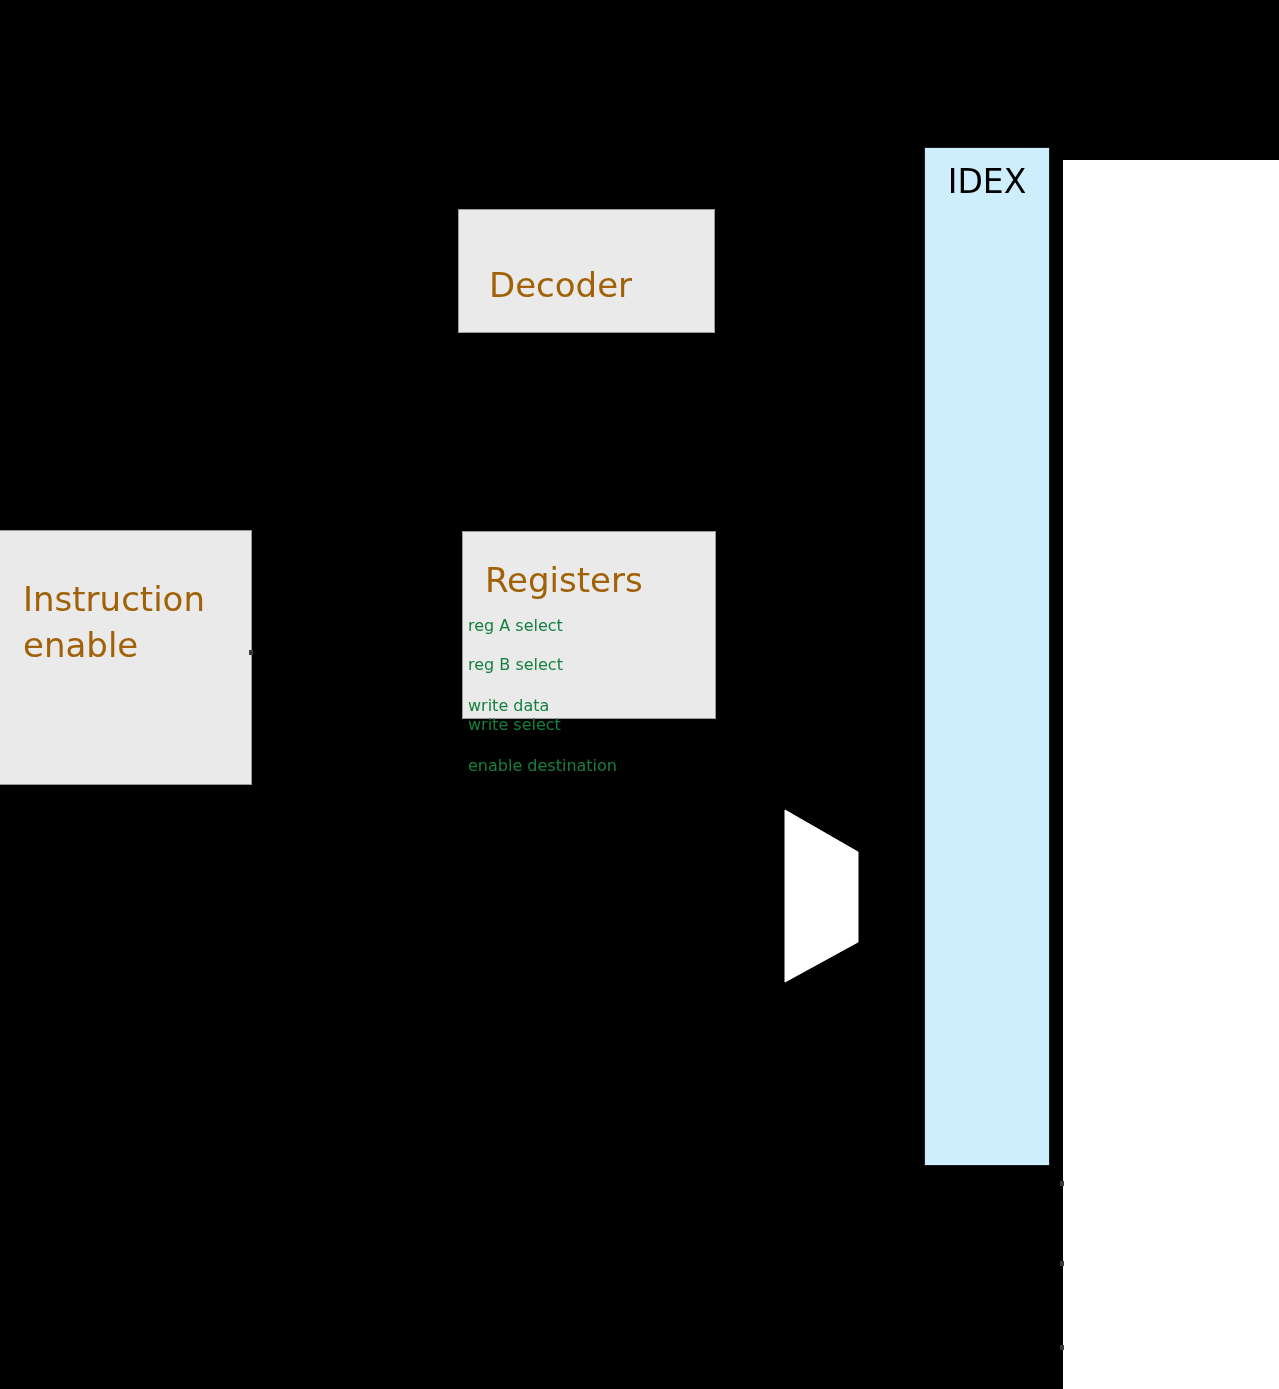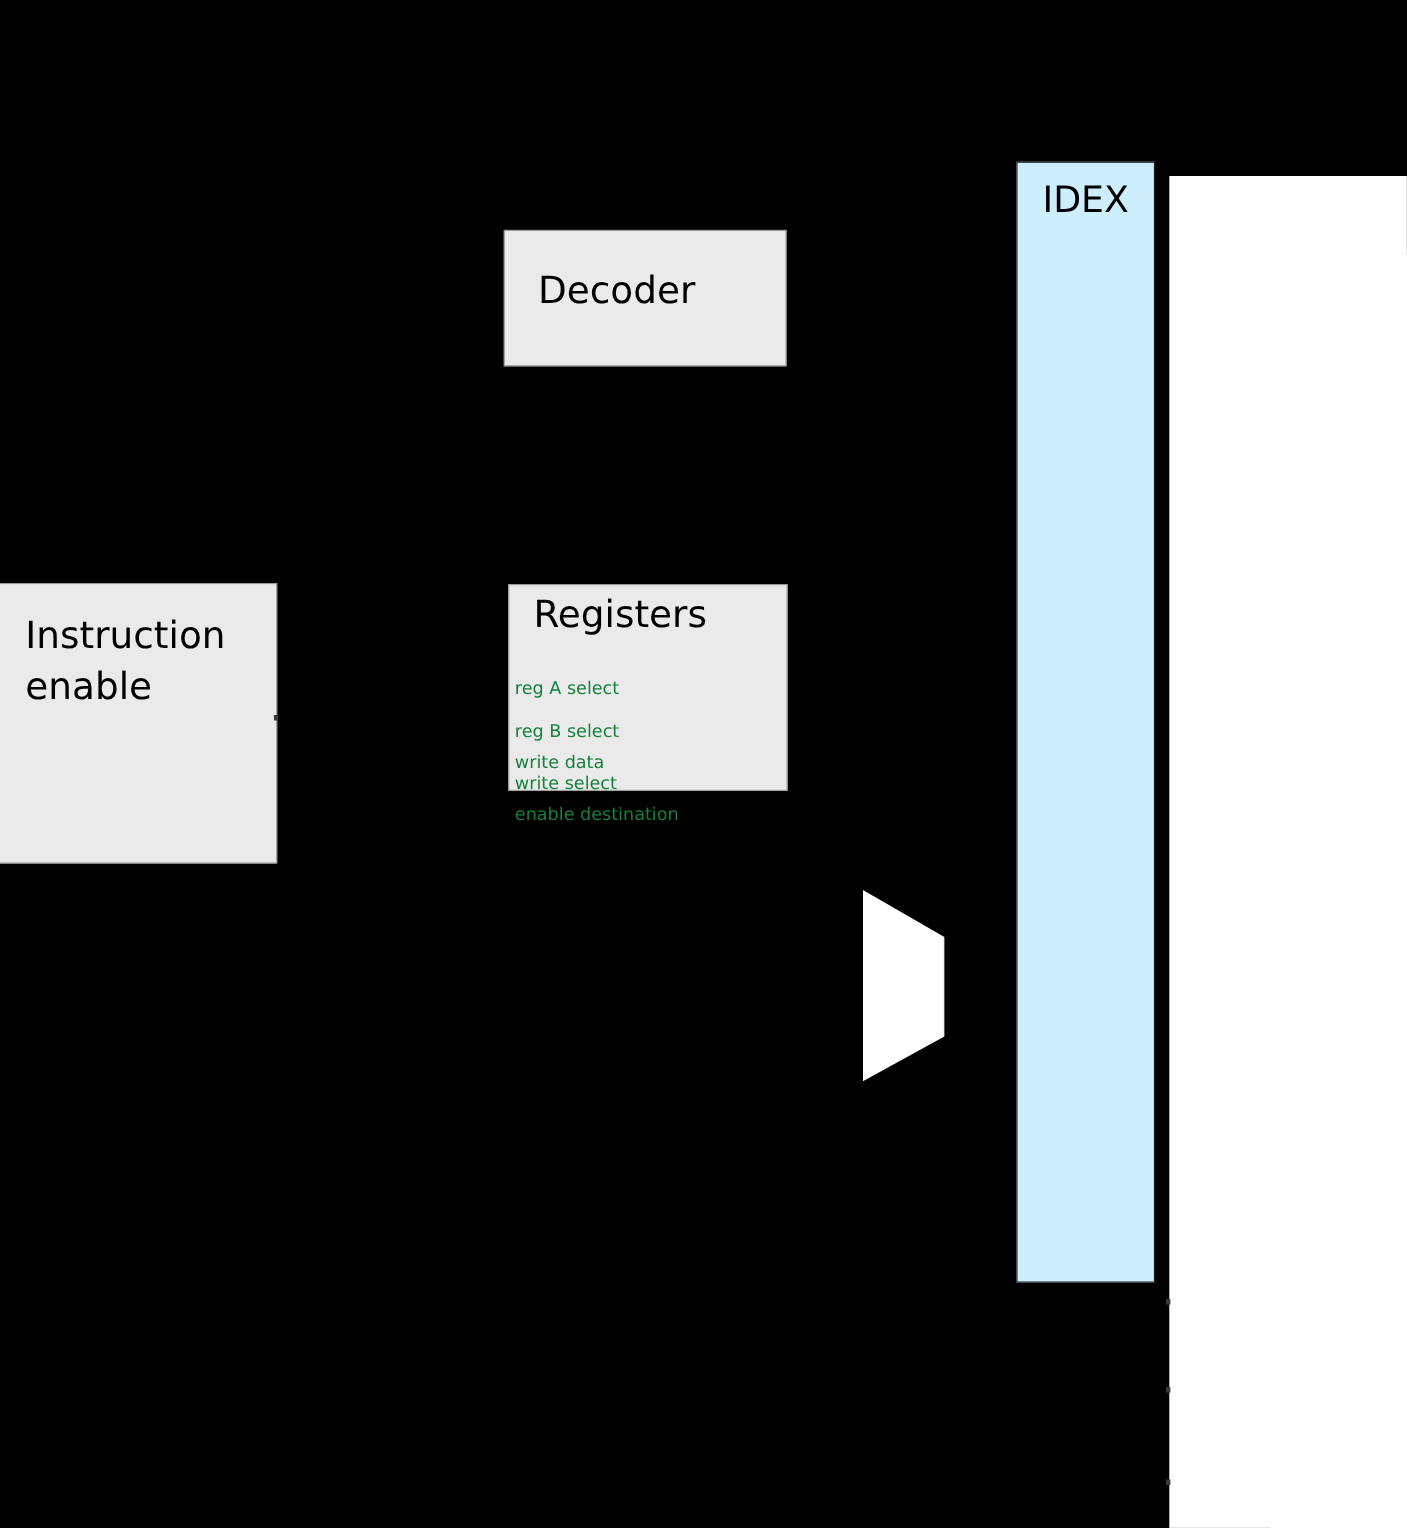--- a/index.html
+++ b/index.html
@@ -46,43 +46,44 @@
   .block {
     position: absolute;
     background: #eaeaea;
     border: 1px solid #9a9a9a;
     box-sizing: border-box;
   }
   .block .block-title {
     position: absolute;
     font-size: 34px;
     line-height: 42px;
-    color: #000000;
+    color: #a16207;
     white-space: nowrap;
+    margin-top: 21px;
   }
   .block .block-title.multiline {
     white-space: normal;
     line-height: 46px;
   }
 
   
   .port-list {
     position: absolute;
     left: 5px;
     top: 84px;
     right: 4px;
   }
   .port-label {
     font-size: 16px;
     line-height: 19px;
     color: #15803d;
     white-space: nowrap;
   }
   .port-gap-sm { margin-top: 20px; }
-  .port-gap-md { margin-top: 9px; }
+  .port-gap-md { margin-top: 22px; }
 
   
   .mux {
     position: absolute;
   }
   .mux svg { display: block; }
 
   
   .tick {
     position: absolute;

